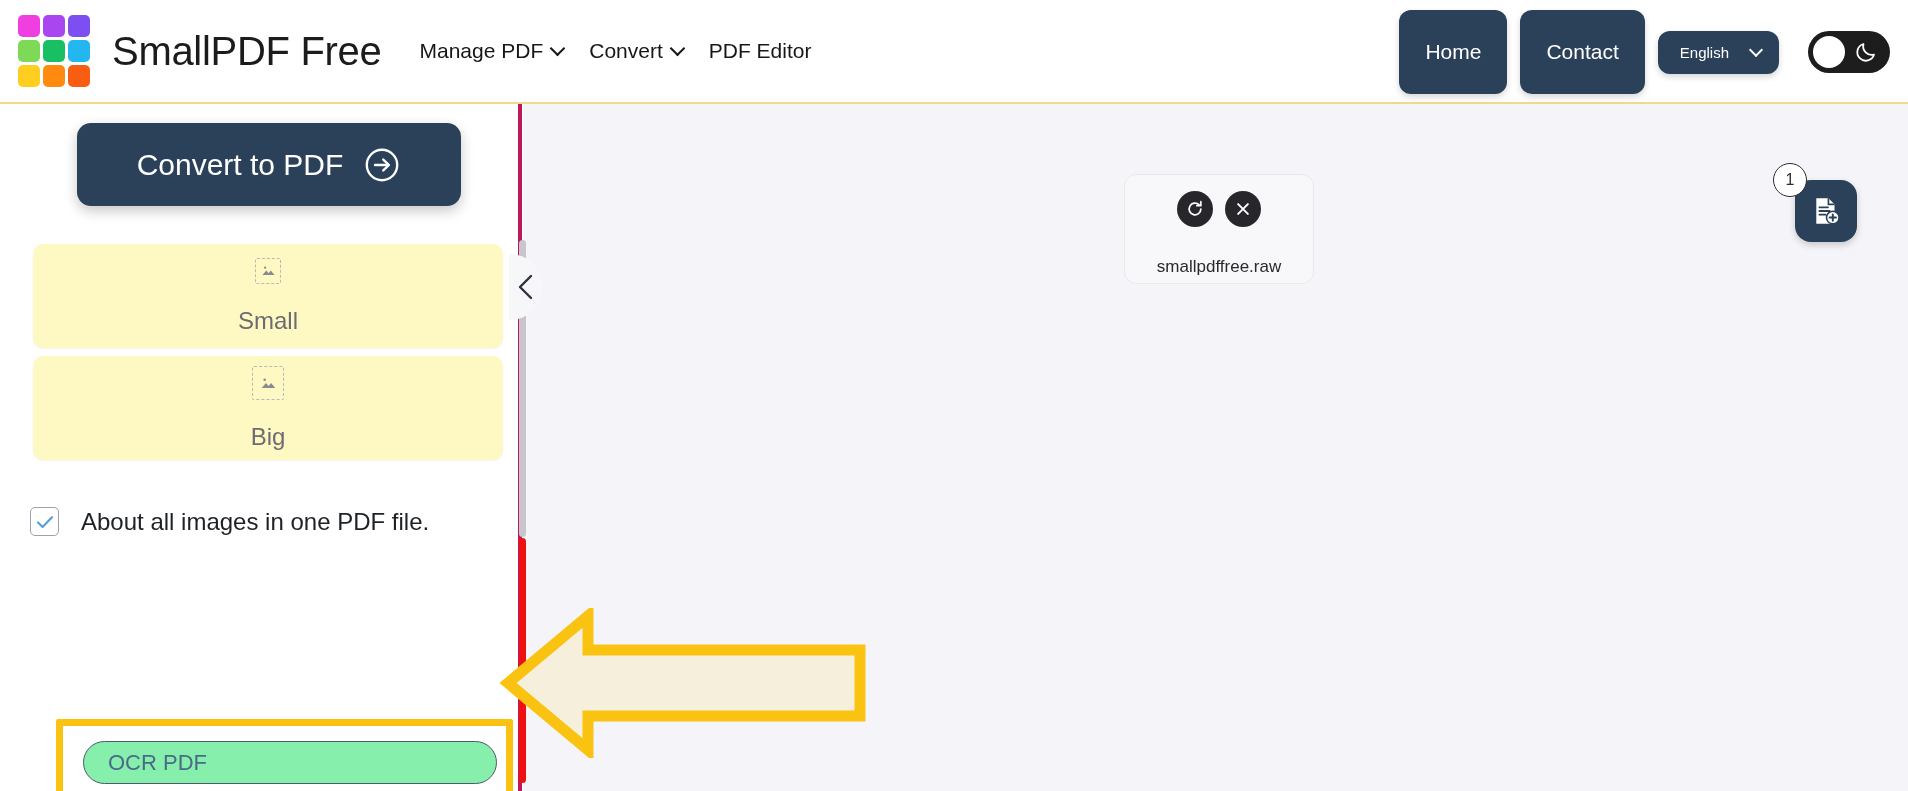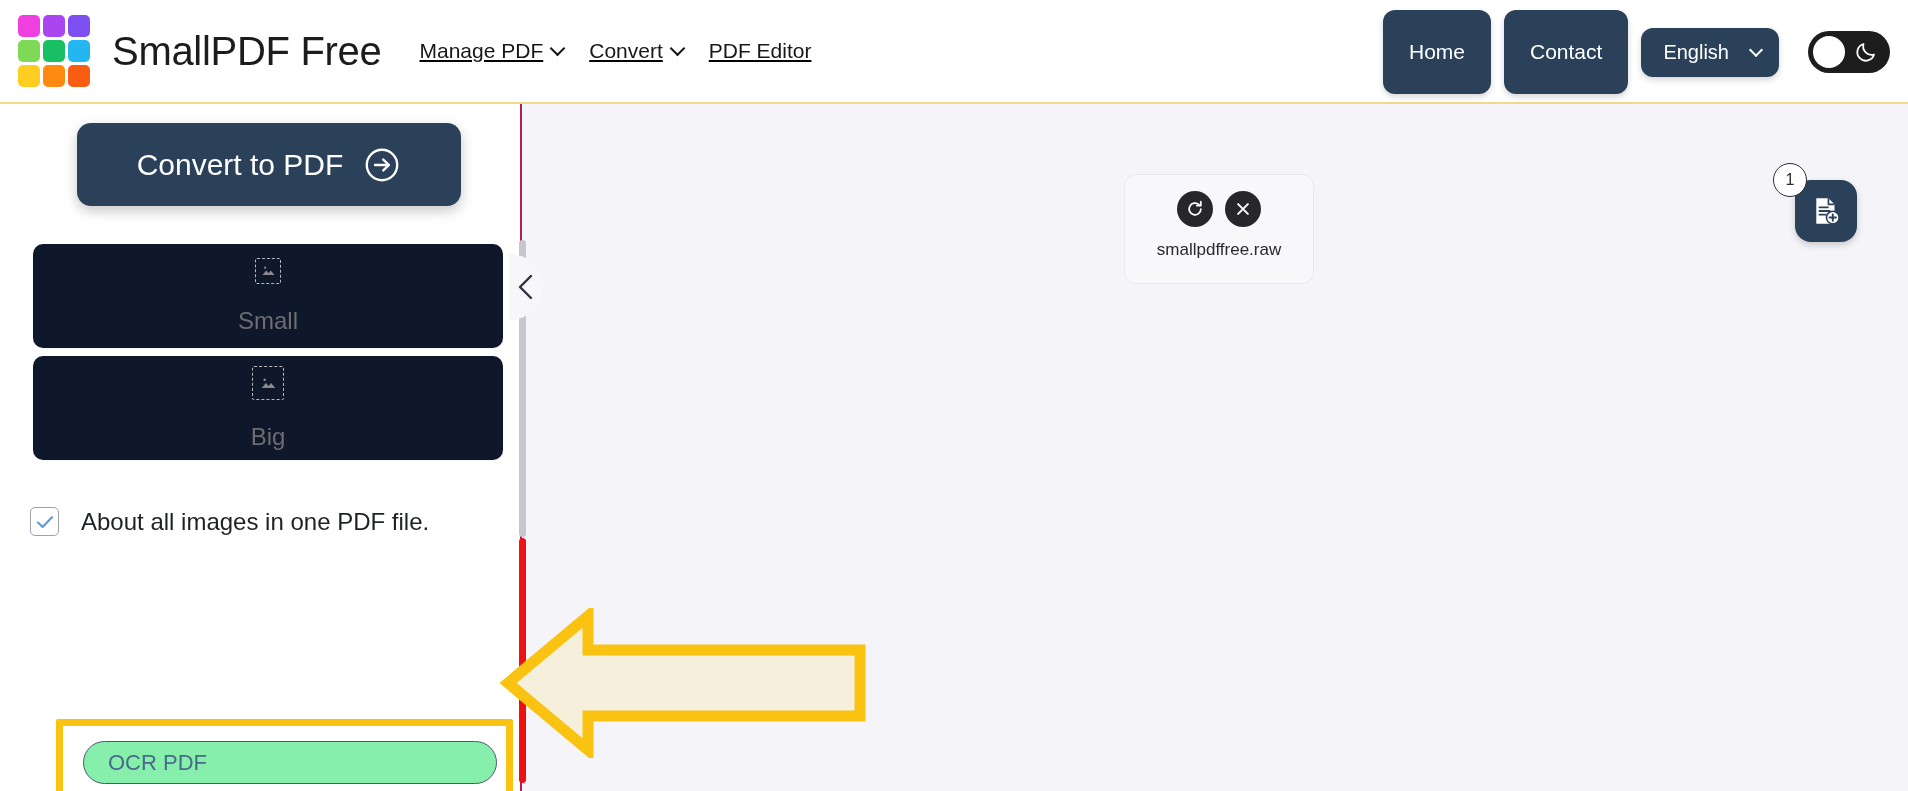--- a/index.html
+++ b/index.html
@@ -21,72 +21,72 @@
   .brand { display:flex; align-items:center; margin-left:18px; }
   .logo-grid {
     display:grid; grid-template-columns: repeat(3, 22px);
     grid-template-rows: repeat(3, 22px); gap:3px;
   }
   .logo-cell { width:22px; height:22px; border-radius:5px; }
   .brand-name {
     margin-left:22px; font-size:40px; font-weight:400; color:#1c1c1c;
     letter-spacing:-0.3px; white-space:nowrap;
   }
-  .main-nav { display:flex; align-items:center; margin-left:38px; gap:26px;text-decoration:underline; }
+  .main-nav { display:flex; align-items:center; margin-left:38px; gap:26px; }
   .nav-link {
     display:flex; align-items:center; gap:9px;
     font-size:21px; color:#15171a; white-space:nowrap; cursor:pointer;
   }
   .chev {
     width:11px; height:11px; border-right:2.4px solid #15171a;
     border-bottom:2.4px solid #15171a; transform:rotate(45deg); margin-bottom:5px;
   }
   .header-right {
     position:absolute; right:18px; top:0; height:104px;
     display:flex; align-items:center; gap:13px;
   }
   .pill-btn {
     background:#2b4159; color:#ffffff; font-size:21px;
     border:none; border-radius:12px; padding:30px 26px;
     cursor:pointer; white-space:nowrap;
     box-shadow: 0 3px 6px rgba(0,0,0,0.16);
   }
   .lang-btn {
-    background:#2b4159; color:#ffffff; font-size:20px;
+    background:#2b4159; color:#ffffff; font-size:15px;
     border:none; border-radius:12px; padding:13px 18px 13px 22px;
     cursor:pointer; display:flex; align-items:center; gap:22px;
     box-shadow: 0 3px 6px rgba(0,0,0,0.16);
   }
   .lang-chev {
     width:10px; height:10px; border-right:2.4px solid #ffffff;
     border-bottom:2.4px solid #ffffff; transform:rotate(45deg); margin-bottom:4px;
   }
   .theme-toggle {
     width:82px; height:42px; border-radius:21px; background:#1d1d1d;
     display:flex; align-items:center; padding:0 5px; cursor:pointer;
     margin-left:16px; position:relative;
   }
   .knob { width:32px; height:32px; border-radius:50%; background:#ffffff; }
   .moon { position:absolute; right:12px; top:9px; }
 
   
   .sidebar {
     position:absolute; left:0; top:104px; width:522px; height:687px;
-    background:#ffffff; border-right:2px solid #be185d;
+    background:#ffffff; border-right:4px solid #be185d;
   }
   .convert-btn {
     position:absolute; left:77px; top:19px; width:384px; height:83px;
     background:#2b4159; color:#ffffff; border:none; border-radius:14px;
     font-size:30px; display:flex; align-items:center; justify-content:center;
     gap:20px; cursor:pointer; z-index:30;
     box-shadow: 0 5px 13px rgba(0,0,0,0.22);
   }
   .size-card {
     position:absolute; left:33px; width:470px; height:104px;
-    background:#0f172a; border-radius:10px;
+    background:#fef9c3; border-radius:10px;
     display:flex; flex-direction:column; align-items:center;
     justify-content:center; gap:23px; cursor:pointer;
     box-shadow: 0 1px 2px rgba(0,0,0,0.05);
   }
   #card-small { top:140px; }
   #card-big { top:252px; }
   .card-label { font-size:24px; color:#6c6c72; }
   .broken-img {
     border:1.6px dashed #b8b8bd; border-radius:2px;
     display:flex; align-items:center; justify-content:center;
@@ -138,21 +138,21 @@
 
   
   .canvas {
     position:absolute; left:523px; top:104px; width:1385px; height:687px;
     background:#f4f4f9;
   }
   .file-card {
     position:absolute; left:1124px; top:174px; width:190px; height:110px;
     background:#f8f8fb; border:1px solid #e8e8ee; border-radius:12px;
     display:flex; flex-direction:column; align-items:center;
-    padding-top:16px; gap:13px;
+    padding-top:16px; gap:30px;
   }
   .file-actions { display:flex; gap:12px; }
   .circ-btn {
     width:36px; height:36px; border-radius:50%; background:#27272b;
     display:flex; align-items:center; justify-content:center;
     cursor:pointer; border:none;
   }
   .file-name { font-size:17px; color:#2a2a2e; }
 
   .add-doc-btn {

